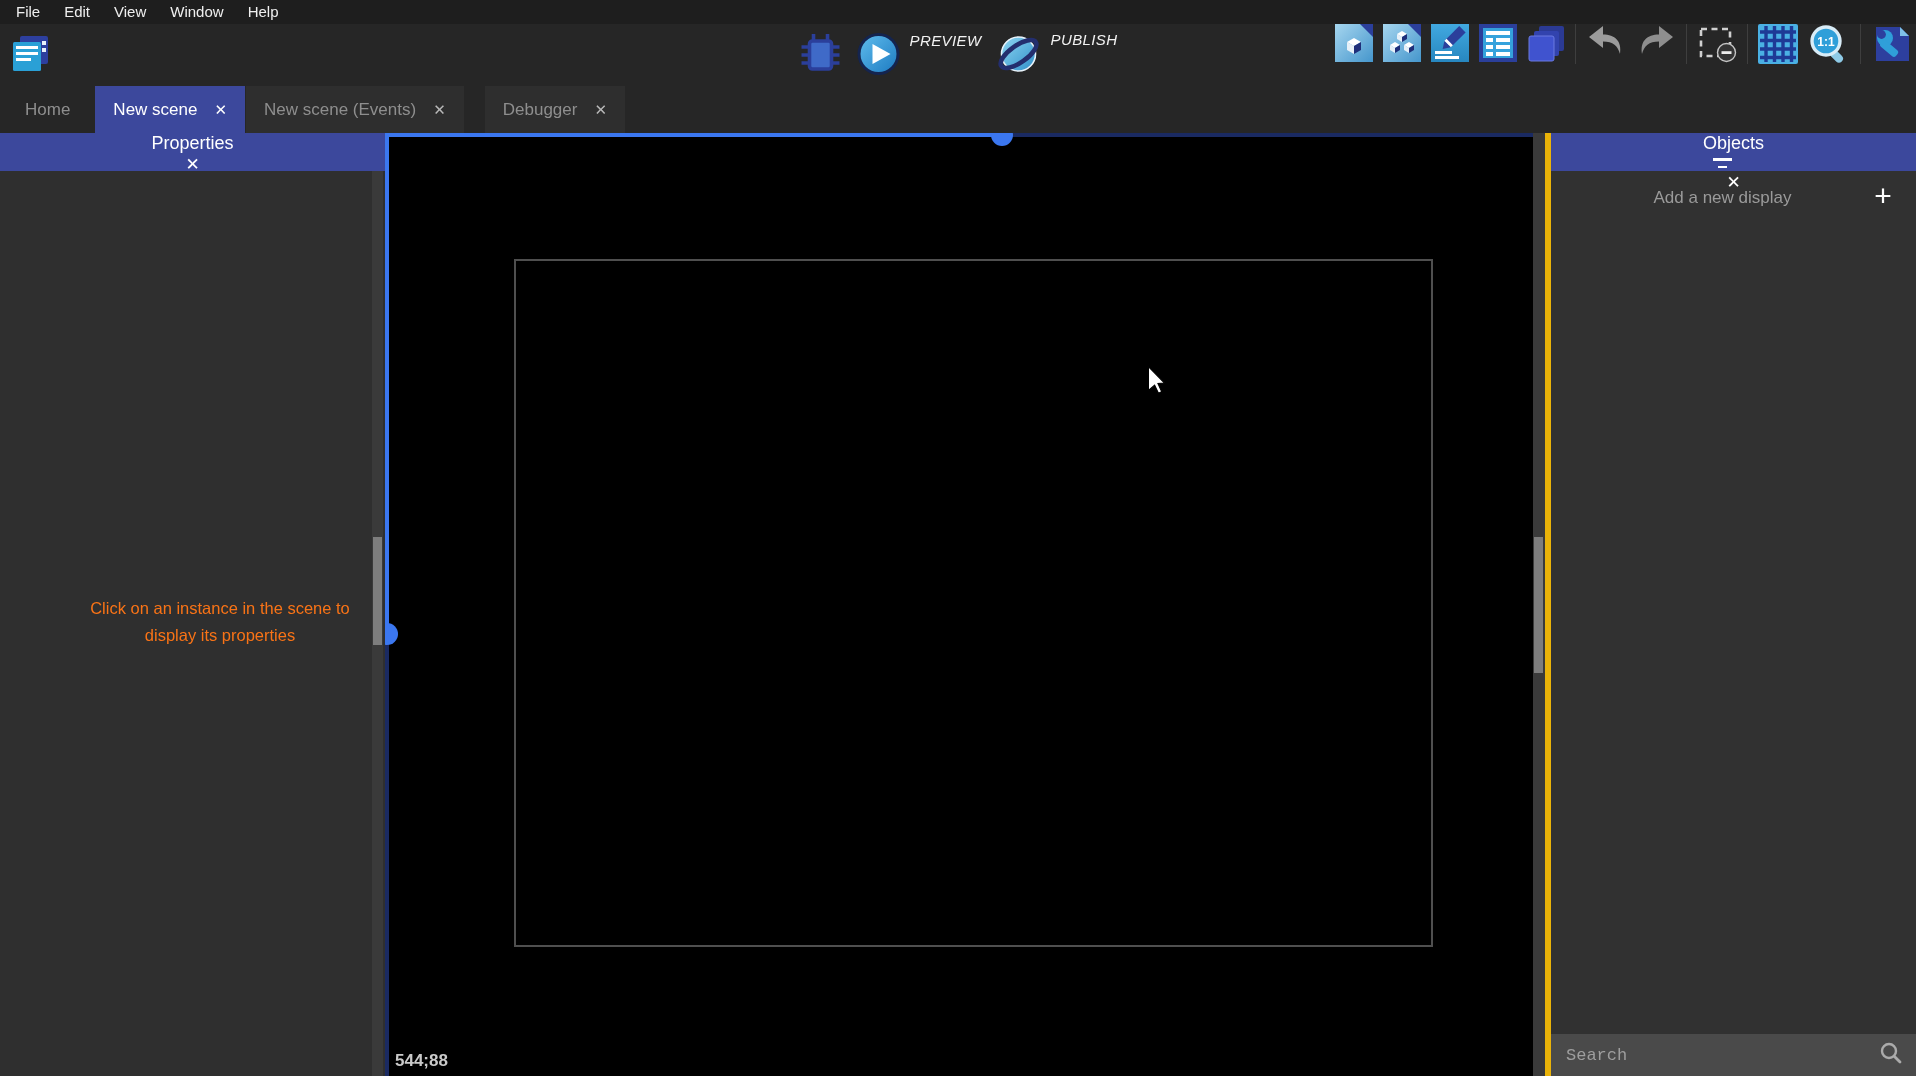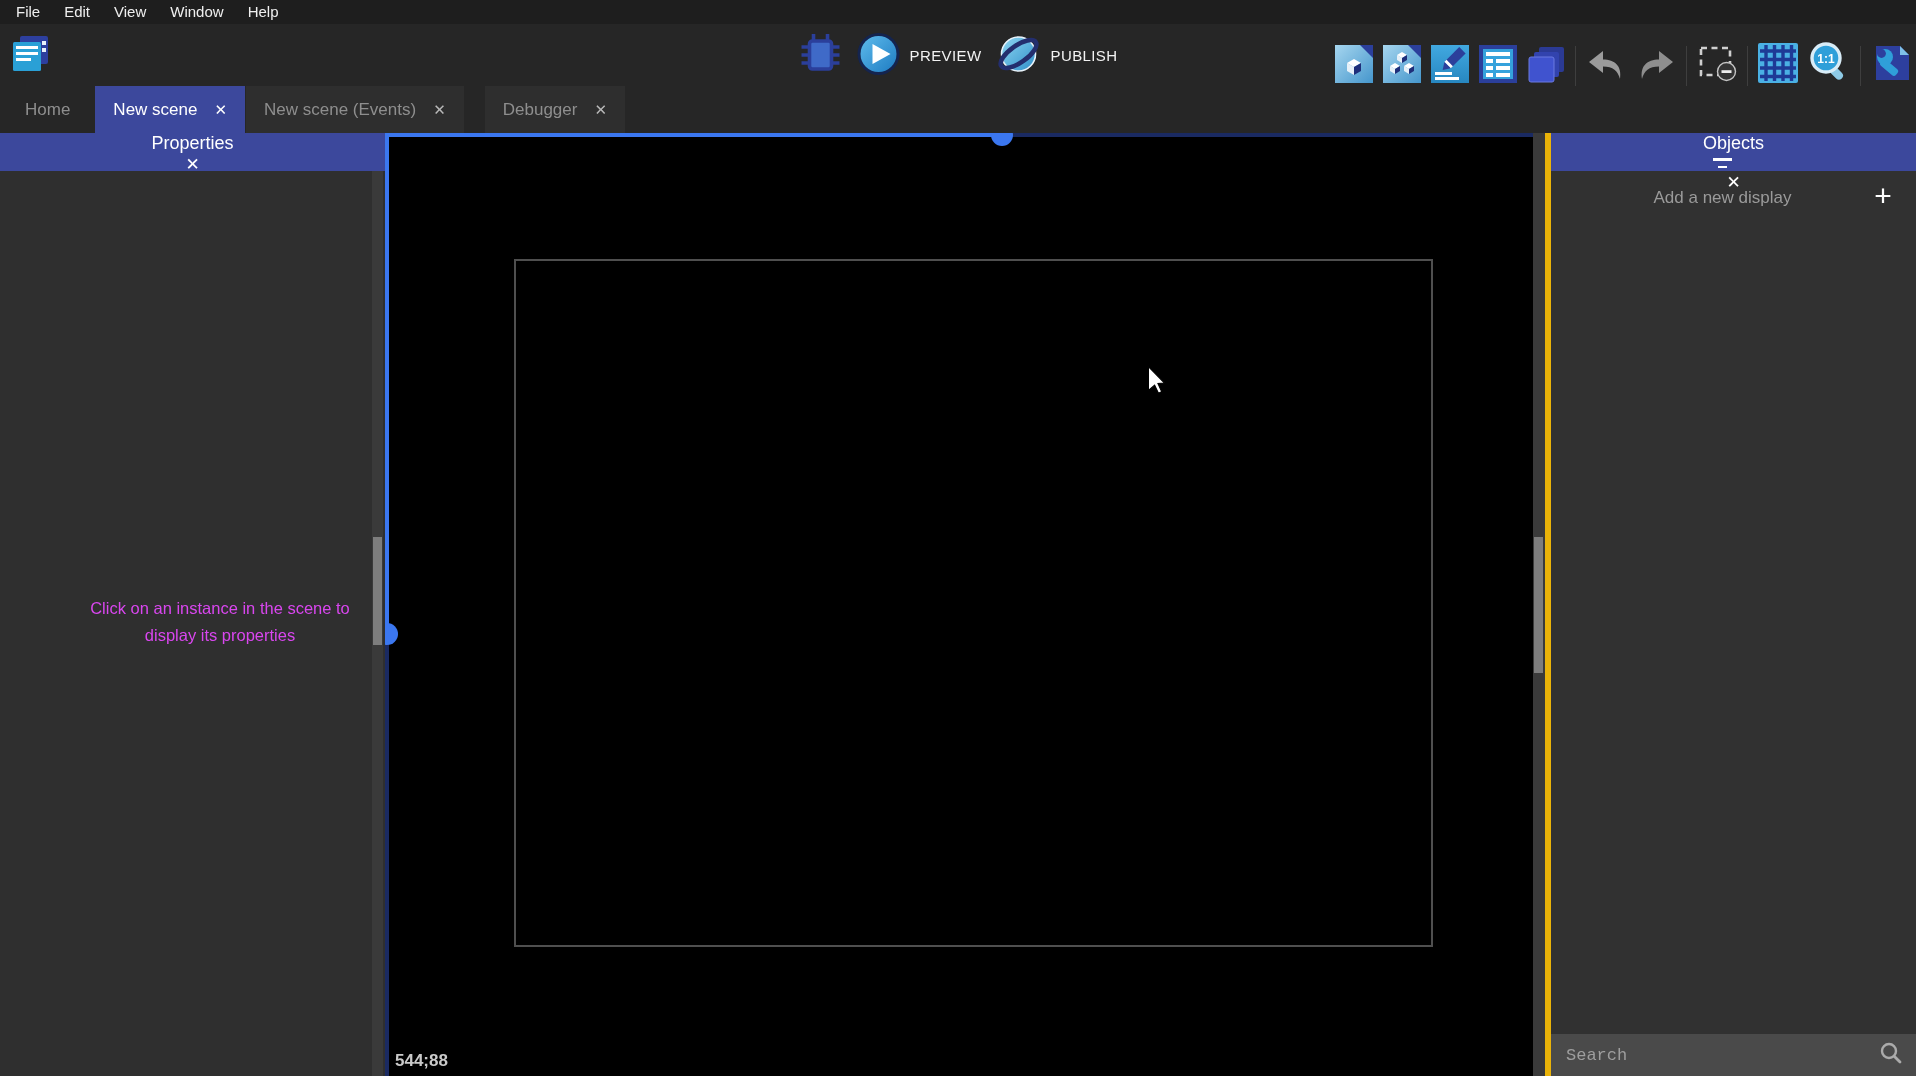--- a/index.html
+++ b/index.html
@@ -9,41 +9,41 @@
   
   .menubar{position:absolute;left:0;top:0;right:0;height:24px;background:#1e1e1e;display:flex;align-items:center;padding-left:4px;}
   .menubar .mitem{padding:11px 12px;font-size:15px;color:#efefef;line-height:24px;cursor:default;}
 
   
   .toolbar{position:absolute;left:0;top:24px;right:0;height:62px;background:#262626;}
   .tbtn{display:flex;align-items:center;justify-content:center;background:none;border:none;padding:0;cursor:pointer;}
   .pm-btn{position:absolute;left:8px;top:11px;width:44px;height:42px;}
   .center-group{position:absolute;left:50%;top:0;height:62px;transform:translateX(-50%);display:flex;align-items:center;gap:14px;}
   .tb-label{font-size:15px;color:#f2f2f2;letter-spacing:.4px;margin-left:9px;}
-  .launch{display:flex;align-items:center;}
-  .right-group{position:absolute;right:5px;top:0;height:62px;display:flex;align-items:flex-end;gap:10px;margin-left:12px;}
+  .launch{display:flex;align-items:flex-start;font-style:italic;}
+  .right-group{position:absolute;right:5px;top:0;height:62px;display:flex;align-items:flex-start;gap:10px;margin-left:12px;}
   .tsep{width:1px;height:40px;background:#3e3e3e;}
 
   
   .tabrow{position:absolute;left:0;top:86px;right:0;height:47px;background:#262626;display:flex;}
   .tab{height:47px;display:flex;align-items:center;padding:0 18px;font-size:17px;color:#8e8e8e;gap:17px;cursor:pointer;}
   .tab.home{padding:0 25px;}
   .tab.boxed{background:#2e2e2e;margin-left:1px;}
   .tab.active{background:#3c489c;color:#fff;}
   .tab .closex{font-size:15px;color:#b9b9b9;line-height:1;}
   .tab.active .closex{color:#fff;}
   .tab-gap{width:20px;}
 
   
   .panel-header{position:absolute;left:0;top:0;right:0;height:38px;background:#3c489c;display:flex;align-items:center;padding:0 18px;box-sizing:border-box;flex-direction:column;}
   .panel-title{font-size:18px;color:#fff;flex:1;}
   .hdr-x{font-size:17px;color:#fff;background:none;border:none;cursor:pointer;padding:0 2px;}
 
   .props{position:absolute;left:0;top:133px;width:385px;bottom:0;background:#2f2f2f;}
-  .props-empty{position:absolute;top:462px;left:0;width:440px;text-align:center;font-size:16.5px;line-height:27px;color:#d946ef;}
+  .props-empty{position:absolute;top:462px;left:0;width:440px;text-align:center;font-size:16.5px;line-height:27px;color:#f97316;}
   .vtrack{position:absolute;top:38px;bottom:0;width:11px;background:#3a3a3a;}
   .props .vtrack{right:2px;}
   .vthumb{position:absolute;left:1px;width:9px;background:#7d7d7d;}
 
   
   .canvas{position:absolute;left:385px;top:133px;width:1148px;bottom:0;background:#000;overflow:hidden;text-align:right;}
   .hs-bright{position:absolute;left:0;top:0;width:617px;height:4px;background:#3b77f0;}
   .hs-navy{position:absolute;left:617px;top:0;right:0;height:4px;background:#1a2a62;}
   .hs-dot{position:absolute;left:606px;top:-9px;width:22px;height:22px;border-radius:50%;background:#3b77f0;}
   .vs-bright{position:absolute;left:0;top:0;width:4px;height:501px;background:#3b77f0;}

